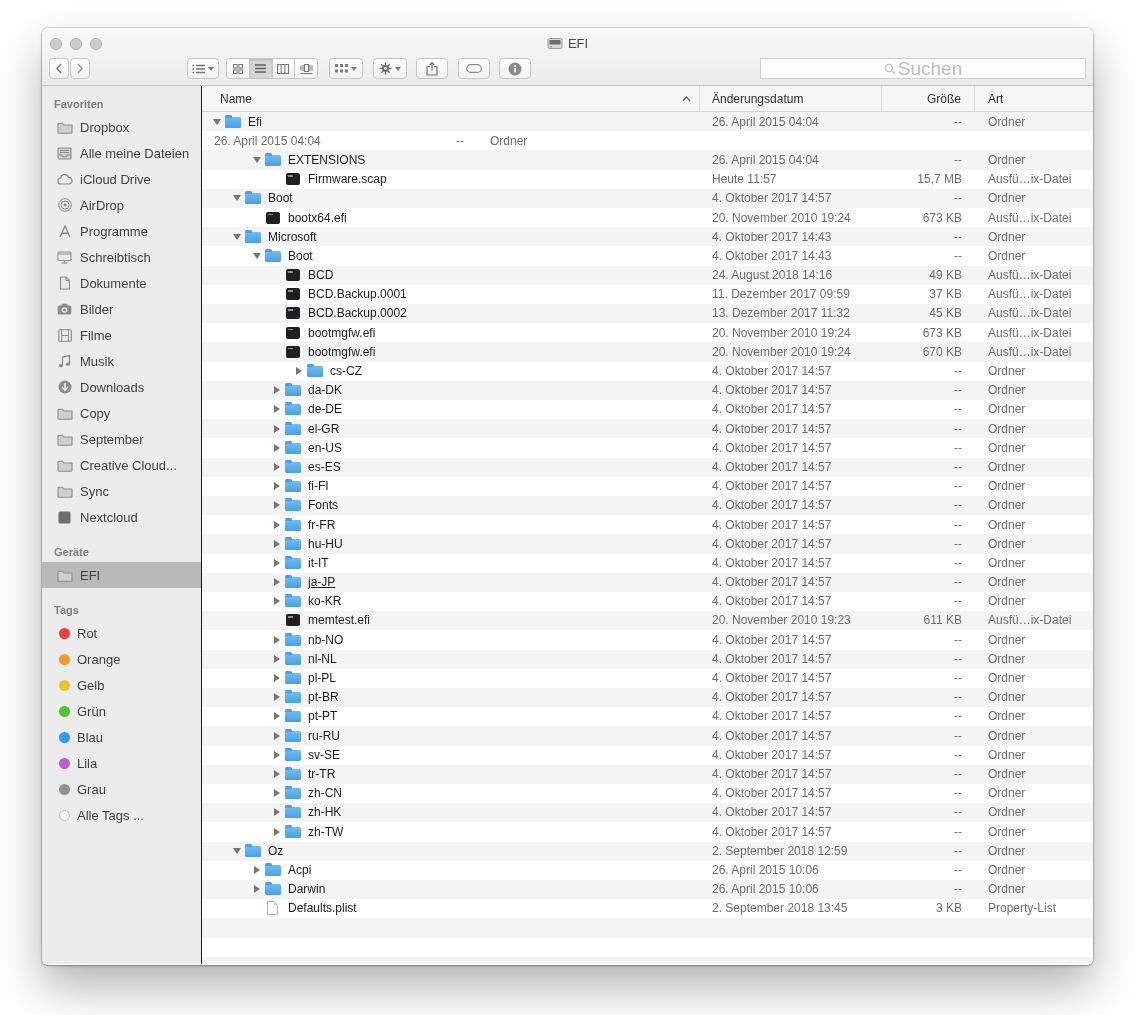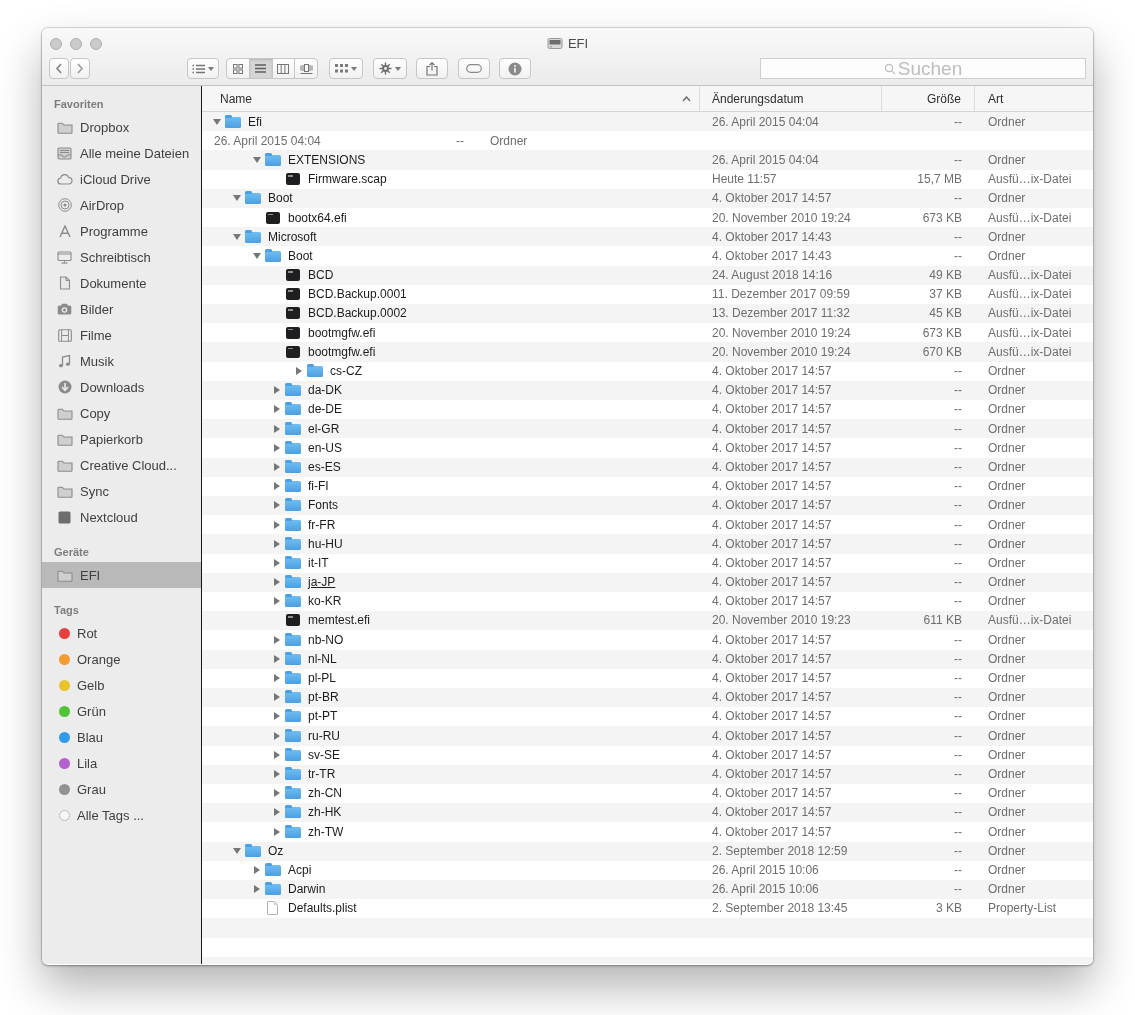--- a/index.html
+++ b/index.html
@@ -370,21 +370,21 @@
             </svg>
           </span>
           <span>Copy</span>
         </div>
         <div class="sb-item">
           <span class="sbicon">
             <svg width="16" height="13" viewBox="0 0 16 13">
               <path d="M1 11.5 V3.2 a1 1 0 0 1 1-1 h3.4 l1.5 1.8 H15 v7.5 a0.8 0.8 0 0 1-0.8 0.8 H1.8 a0.8 0.8 0 0 1-0.8-0.8 z" fill="#cfcfcf" stroke="#8b8b8b" stroke-width="1.1"></path>
             </svg>
           </span>
-          <span>Papierkorb</span>
+          <span>September</span>
         </div>
         <div class="sb-item">
           <span class="sbicon">
             <svg width="16" height="13" viewBox="0 0 16 13">
               <path d="M1 11.5 V3.2 a1 1 0 0 1 1-1 h3.4 l1.5 1.8 H15 v7.5 a0.8 0.8 0 0 1-0.8 0.8 H1.8 a0.8 0.8 0 0 1-0.8-0.8 z" fill="#cfcfcf" stroke="#8b8b8b" stroke-width="1.1"></path>
             </svg>
           </span>
           <span>Creative Cloud...</span>
         </div>
         <div class="sb-item">

